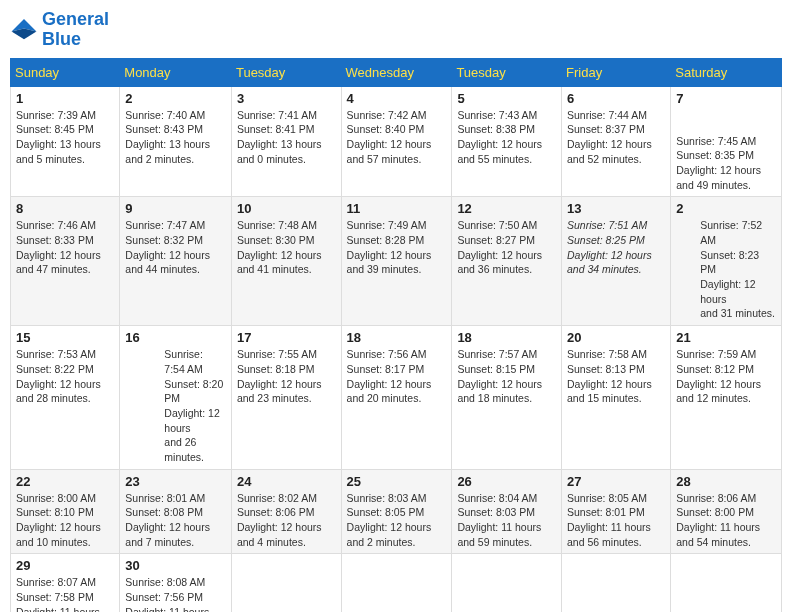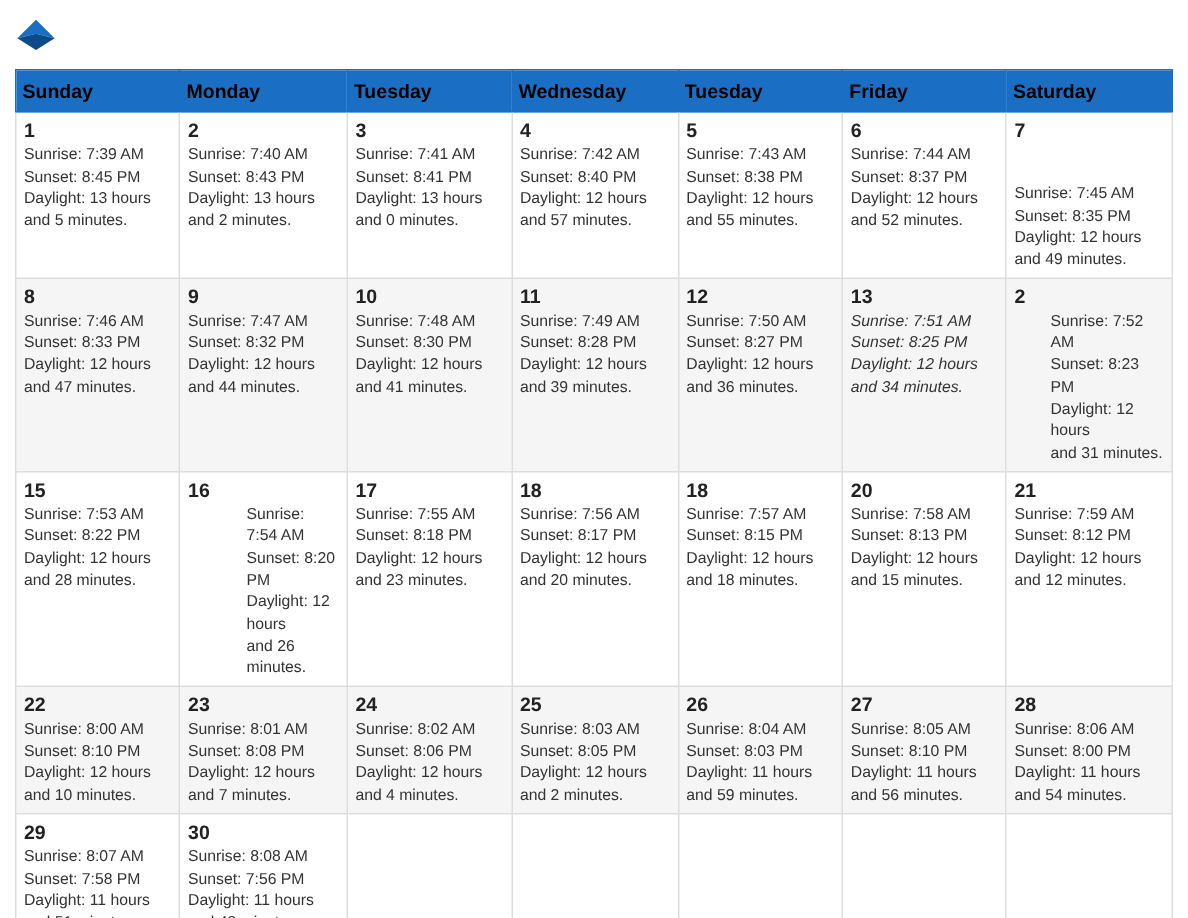--- a/index.html
+++ b/index.html
@@ -45,25 +45,25 @@
       font-weight: normal;
       color: #555;
     }
     .calendar {
       width: 100%;
       border-collapse: collapse;
       font-size: 11px;
     }
     .calendar thead tr th {
       background: #1a6fc4;
-      color: #000000;
+      color: #fde047;
       padding: 6px 4px;
       text-align: left;
       font-size: 13px;
-      font-weight: bold;
+      font-weight: normal;
       border: 1px solid #1a6fc4;
     }
     .calendar tbody tr td {
       vertical-align: top;
       padding: 4px 5px;
       border: 1px solid #ddd;
       background: #fff;
       width: 113px;
       min-height: 80px;
     }
@@ -88,20 +88,24 @@
   </style>
 </head>
 <body>
 
 <div class="header">
   <div class="logo">
     <svg class="logo-bird" viewBox="0 0 36 36">
       <polygon points="18,4 34,20 18,16 2,20" fill="#1a6fc4"></polygon>
       <polygon points="18,16 34,20 18,30 2,20" fill="#0d4a8a"></polygon>
     </svg>
+    <div class="logo-text">
+      <div><span>General</span></div>
+      <div><span>Blue</span></div>
+    </div>
   </div>
   <div class="title-block">
     <h1></h1>
     <h2></h2>
   </div>
 </div>
 
 <table class="calendar">
   <thead>
     <tr>
@@ -300,21 +304,21 @@
         <td>
           <span class="day-num">26</span>
           <div class="day-info" style="white-space: pre-line;">Sunrise: 8:04 AM
 Sunset: 8:03 PM
 Daylight: 11 hours
 and 59 minutes.</div>
         </td>
         <td>
           <span class="day-num">27</span>
           <div class="day-info" style="white-space: pre-line;">Sunrise: 8:05 AM
-Sunset: 8:10 PM
+Sunset: 8:01 PM
 Daylight: 11 hours
 and 56 minutes.</div>
         </td>
         <td>
           <span class="day-num">28</span>
           <div class="day-info" style="white-space: pre-line;">Sunrise: 8:06 AM
 Sunset: 8:00 PM
 Daylight: 11 hours
 and 54 minutes.</div>
         </td>

